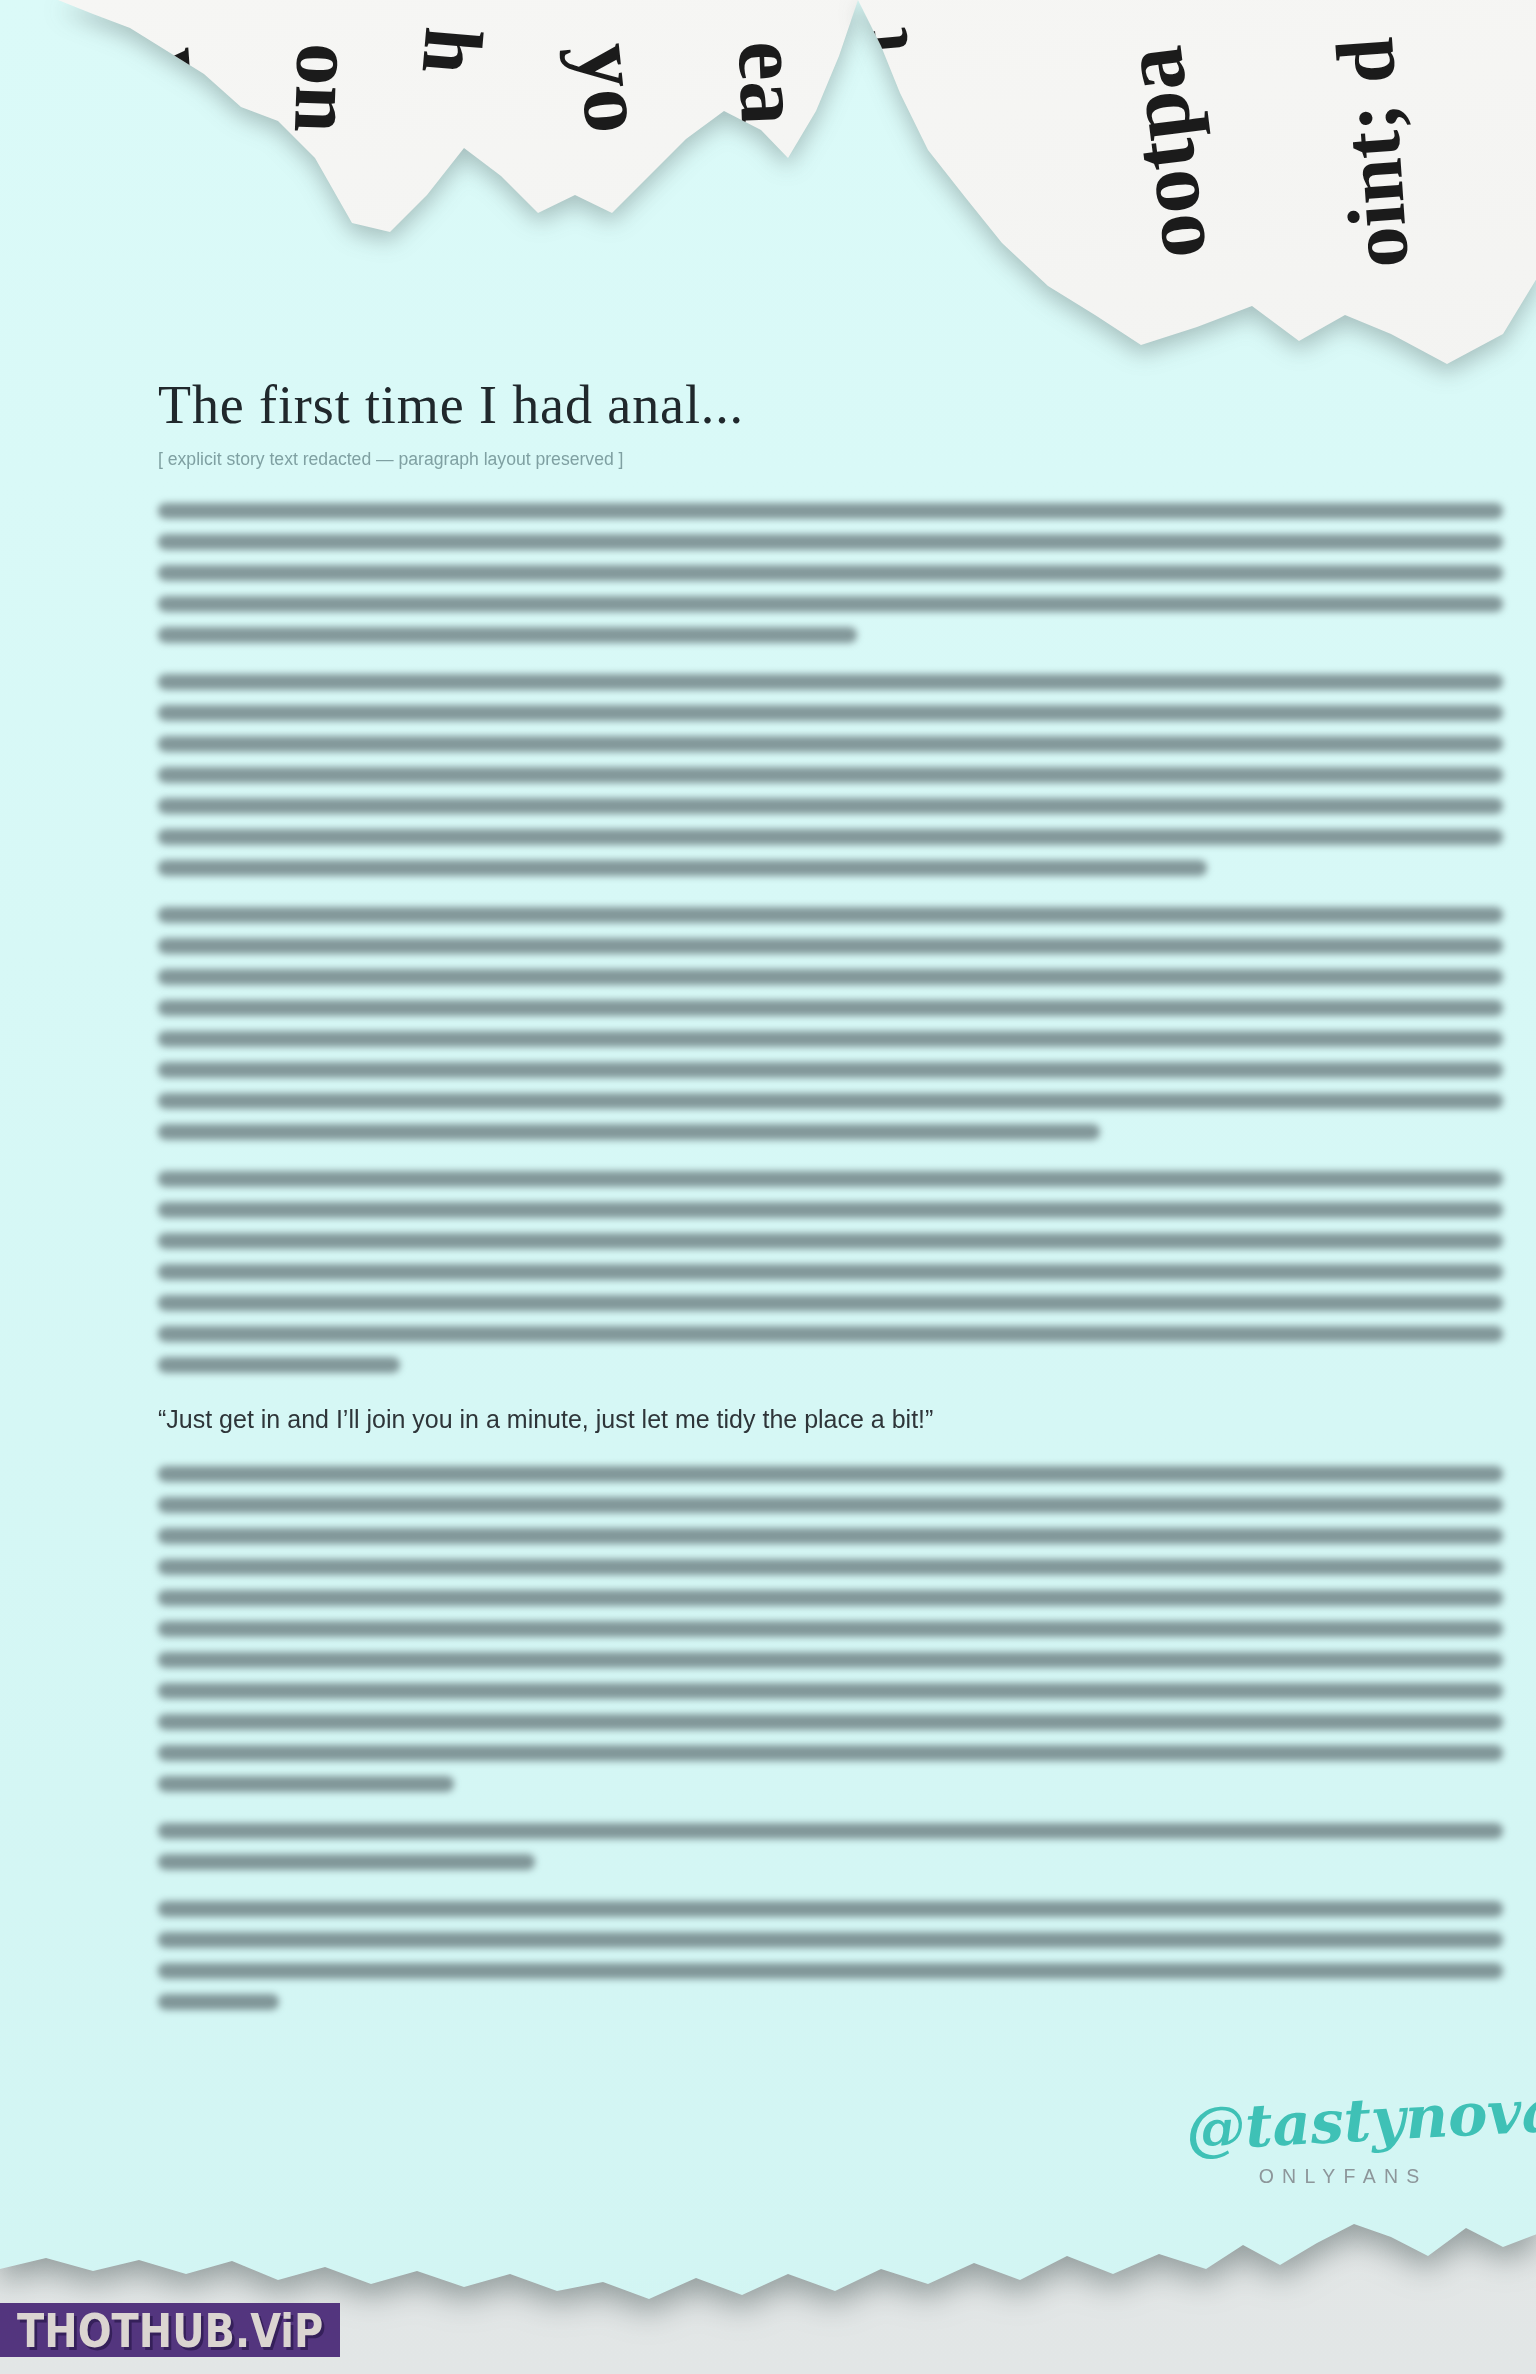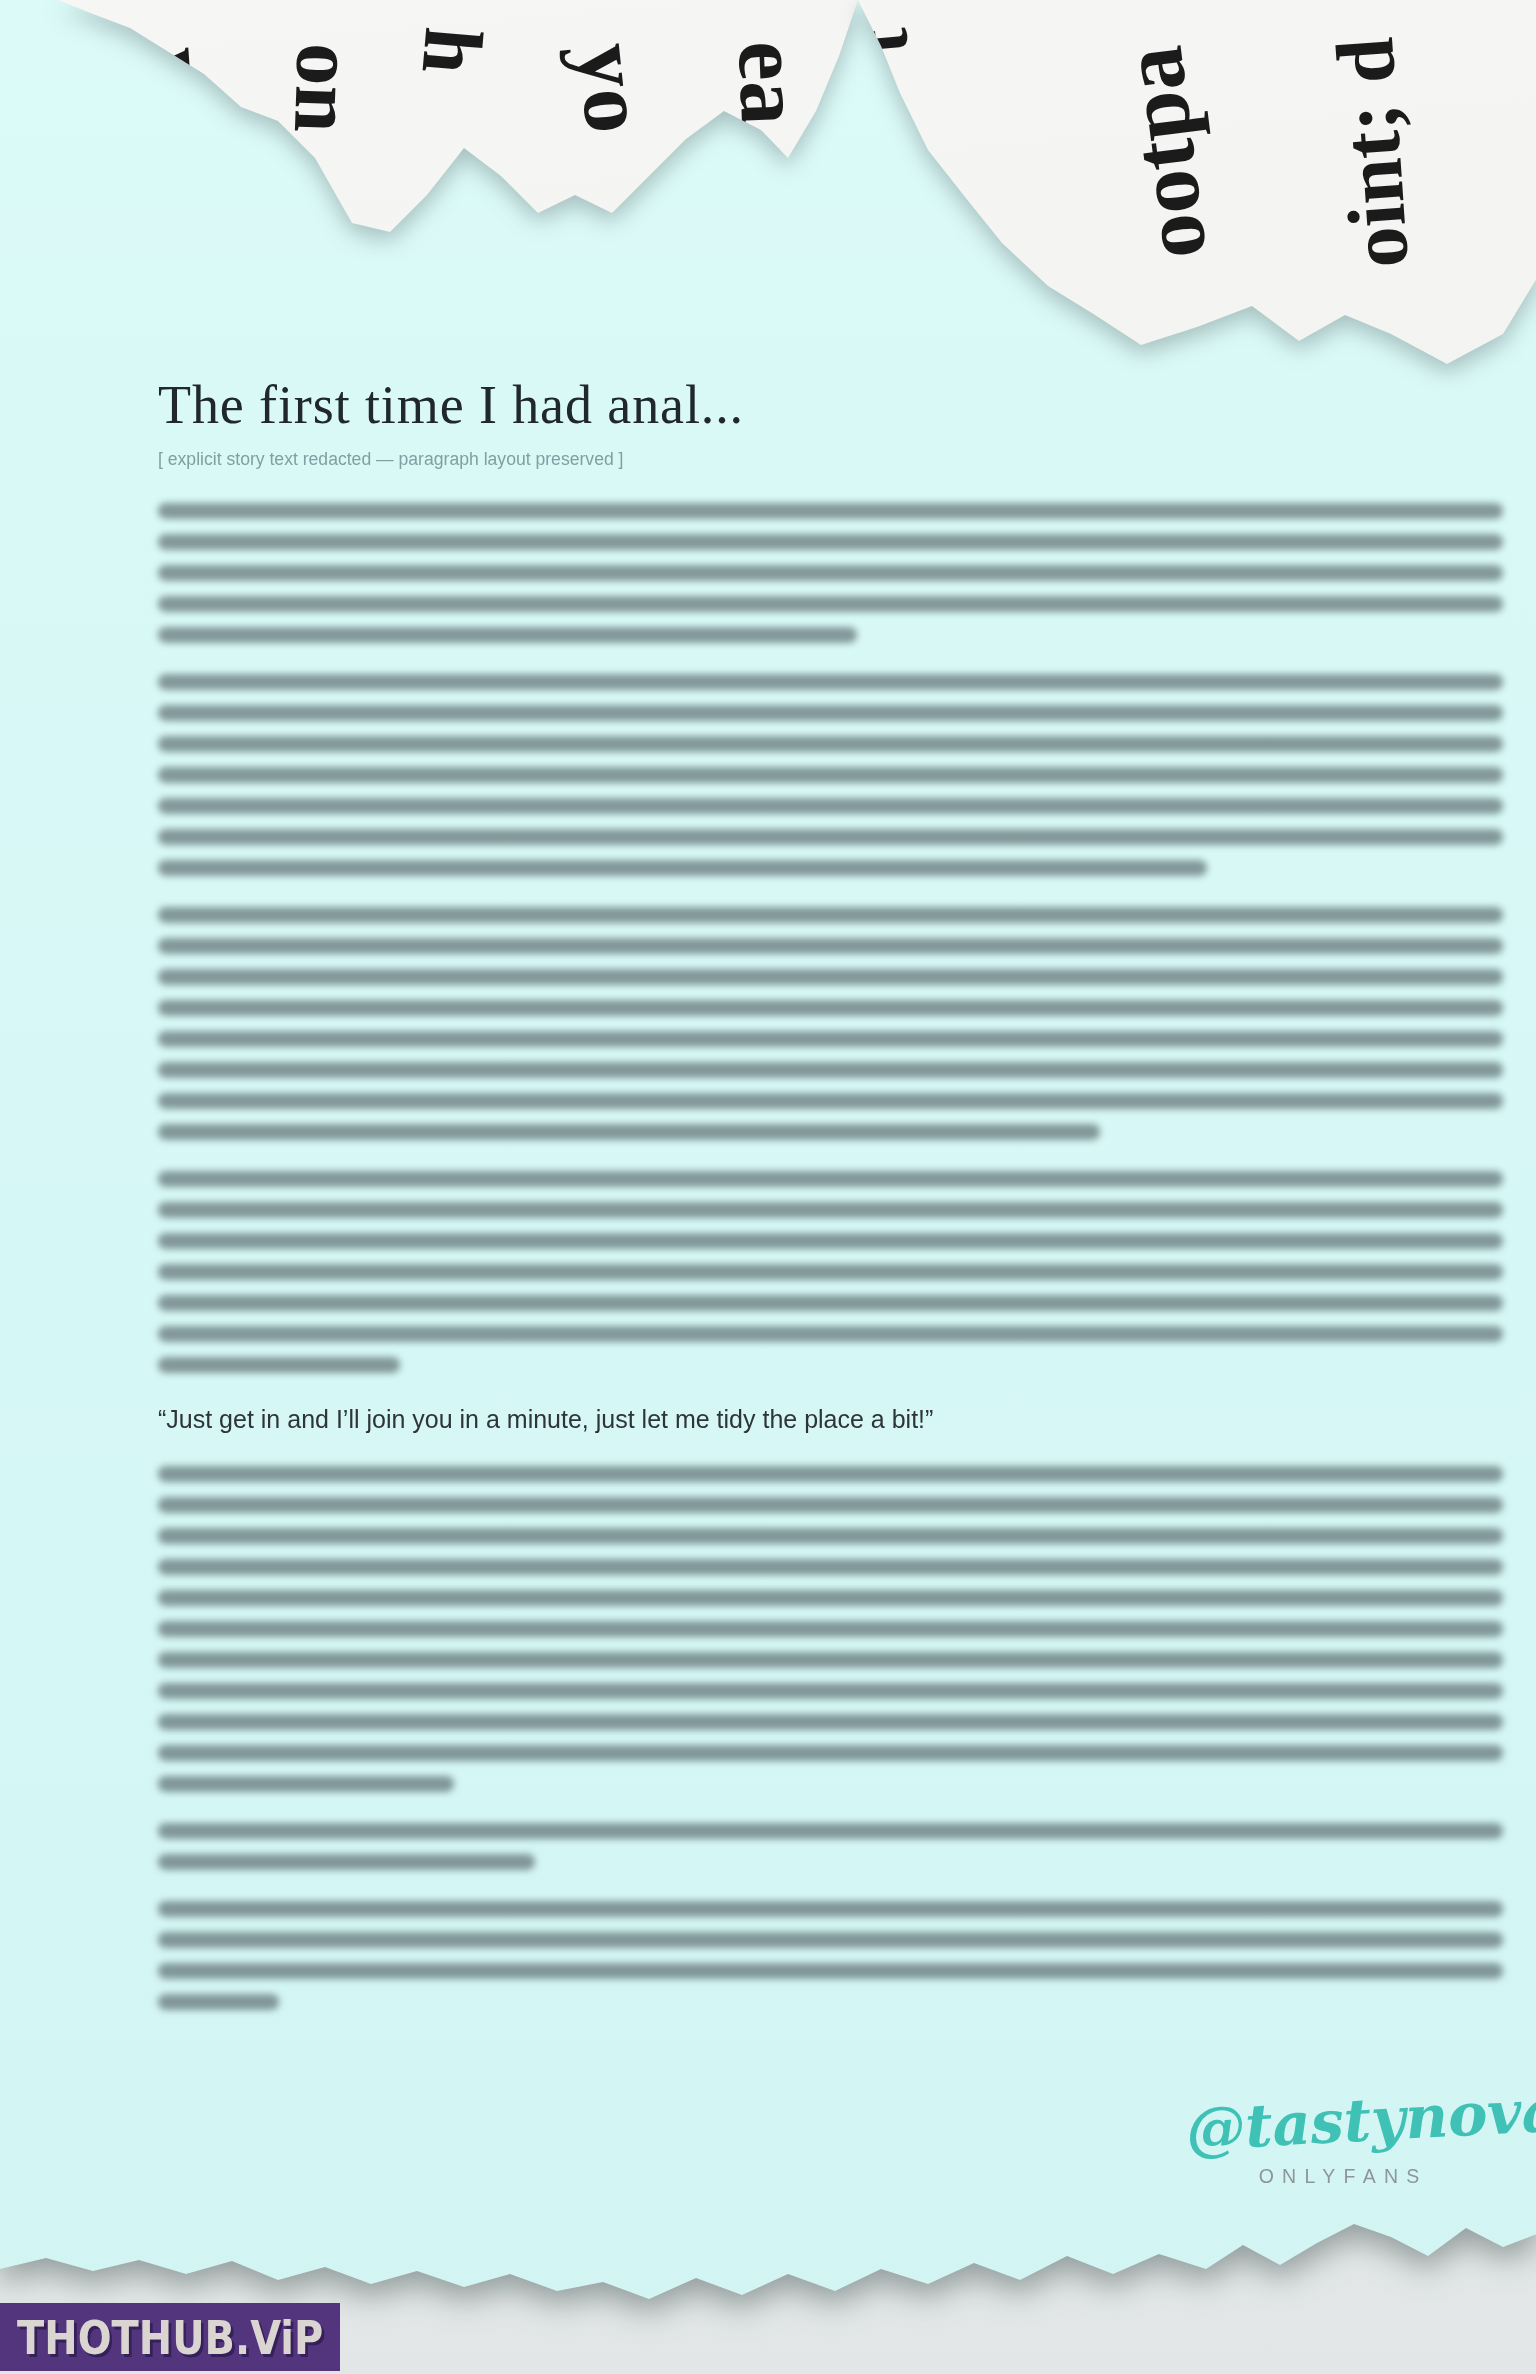--- a/index.html
+++ b/index.html
@@ -69,21 +69,21 @@
   }
   
   .sig{position:absolute;right:45px;top:2089px;width:306px;text-align:center;z-index:3;}
   .sig-handle{
     font-family:"DejaVu Serif",serif;font-style:italic;font-weight:600;
     font-size:59px;line-height:65px;color:#3fc1b6;transform:rotate(-3deg);
   }
   .sig-platform{margin-top:11px;font-size:19.5px;letter-spacing:8.3px;padding-left:8.3px;color:#8d969a;}
   
   .logo{
-    position:absolute;left:0;top:2303px;width:340px;height:68px;z-index:4;
+    position:absolute;left:0;top:2303px;width:340px;height:54px;z-index:4;
     background:#53357e;display:flex;align-items:center;justify-content:center;
   }
   .logo-text{
     font-family:"DejaVu Sans",sans-serif;font-weight:800;font-size:42px;color:#dbd5d1;
     transform:scale(.95,1.12);text-shadow:2.8px 2.8px 0 rgba(30,15,60,.55);white-space:nowrap;
   }
   .profile-url{
     position:absolute;right:9.3px;top:2312px;z-index:4;
     font-size:40px;color:#c2c8cc;
   }

